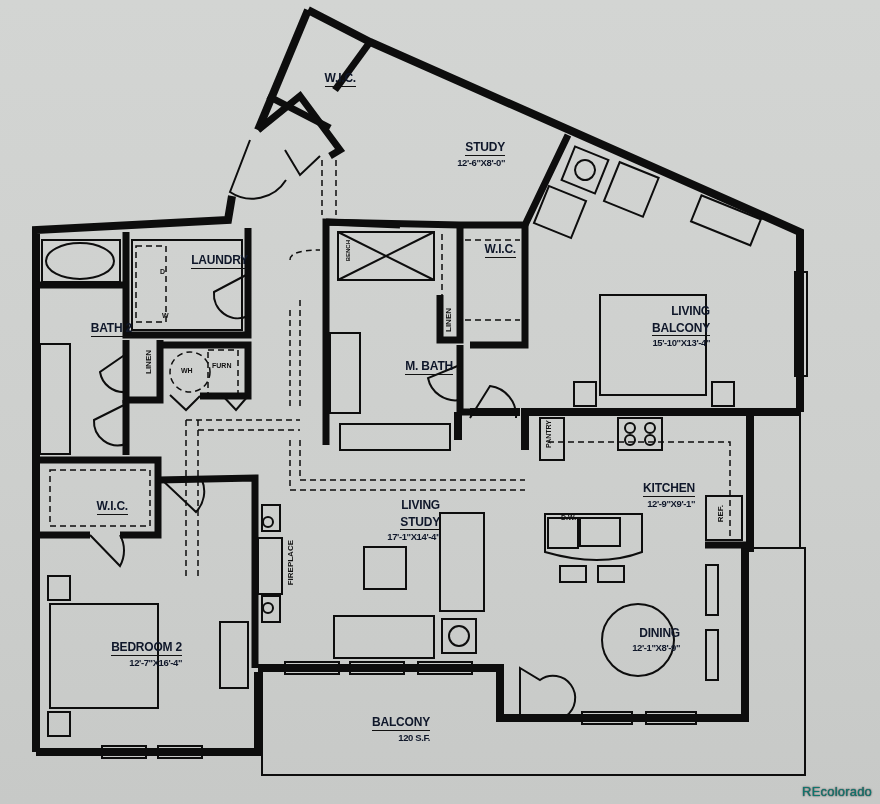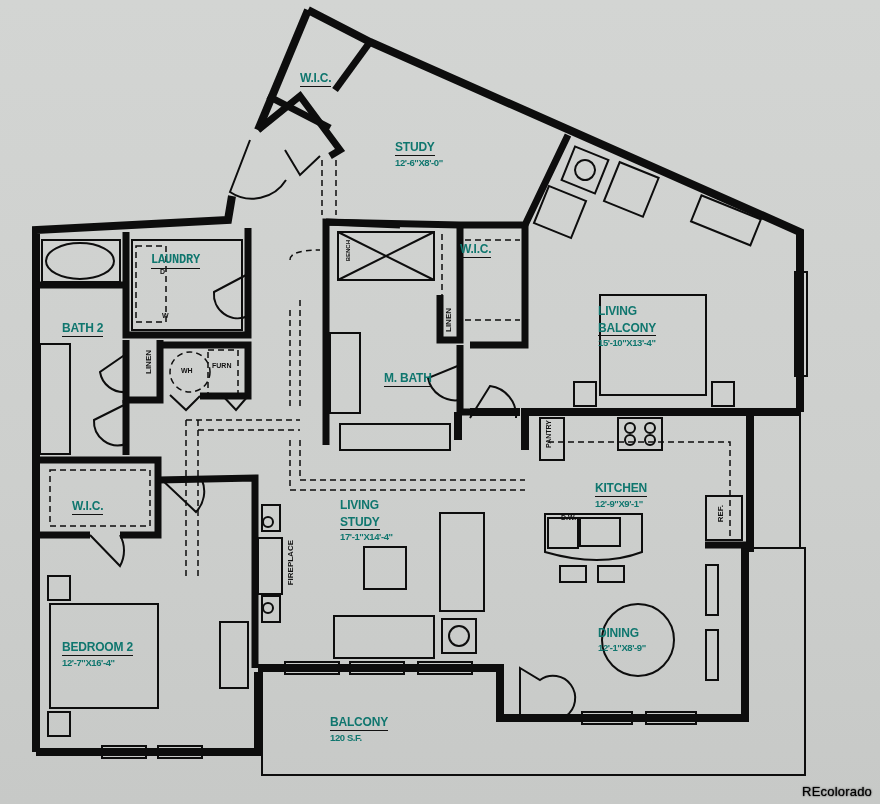--- a/index.html
+++ b/index.html
@@ -1,24 +1,24 @@
 <!DOCTYPE html>
 <html><head>
 <meta charset="utf-8">
 <style>
   html, body { margin:0; padding:0; }
   body { width:880px; height:804px; background:#cfd1cf; overflow:hidden; position:relative; font-family:"Liberation Sans", sans-serif; }
   .sheet { position:absolute; left:0; top:0; width:880px; height:804px; background:linear-gradient(180deg,#d3d5d3 0%,#cdcfcd 60%,#c7c9c7 100%); }
   svg.plan { position:absolute; left:0; top:0; width:880px; height:804px; }
-  .lbl { position:absolute; text-align:left; color:#0f766e; font-weight:bold; line-height:1.05; }
+  .lbl { position:absolute; text-align:right; color:#0f172a; font-weight:bold; line-height:1.05; }
   .lbl .name { display:inline-block; font-size:12px; letter-spacing:-0.2px; border-bottom:1.5px solid #111; padding-bottom:1px; }
   .lbl .dim { display:block; font-size:9.5px; margin-top:2px; letter-spacing:-0.4px; }
   .small { position:absolute; font-size:8px; font-weight:bold; color:#111; }
   .vert { writing-mode:vertical-rl; transform:rotate(180deg); }
-  .watermark { position:absolute; right:8px; bottom:5px; font-size:13px; color:#000000; text-shadow:0 0 2px #555, 0 0 1px #333; letter-spacing:0.2px; }
+  .watermark { position:absolute; right:8px; bottom:5px; font-size:13px; color:#0f766e; text-shadow:0 0 2px #555, 0 0 1px #333; letter-spacing:0.2px; }
 </style>
 </head>
 <body>
 
 <div class="sheet"></div>
 
 <svg class="plan" viewBox="0 0 880 804">
   <g fill="none" stroke="#0d0d0d" stroke-linejoin="miter">
 
     <g stroke-width="8">
@@ -187,29 +187,29 @@
 <div class="lbl" style="left:62px;top:638px;width:120px;">
   <span class="name">BEDROOM 2</span>
   <span class="dim">12'-7"X16'-4"</span>
 </div>
 
 <div class="lbl" style="left:330px;top:713px;width:100px;">
   <span class="name">BALCONY</span>
   <span class="dim">120 S.F.</span>
 </div>
 
-<div class="lbl" style="left:384px;top:357px;width:80px;margin-top:12px;">
+<div class="lbl" style="left:373px;top:357px;width:80px;">
   <span class="name">M. BATH</span>
 </div>
 
 <div class="lbl" style="left:62px;top:319px;width:70px;">
   <span class="name">BATH 2</span>
 </div>
 
-<div class="lbl" style="left:151px;top:251px;width:80px;font-family:Liberation Mono, monospace;">
+<div class="lbl" style="left:168px;top:251px;width:80px;">
   <span class="name">LAUNDRY</span>
 </div>
 
 <div class="lbl" style="left:300px;top:69px;width:56px;">
   <span class="name" style="font-size:12px">W.I.C.</span>
 </div>
 
 <div class="lbl" style="left:460px;top:240px;width:56px;">
   <span class="name" style="font-size:12px">W.I.C.</span>
 </div>

